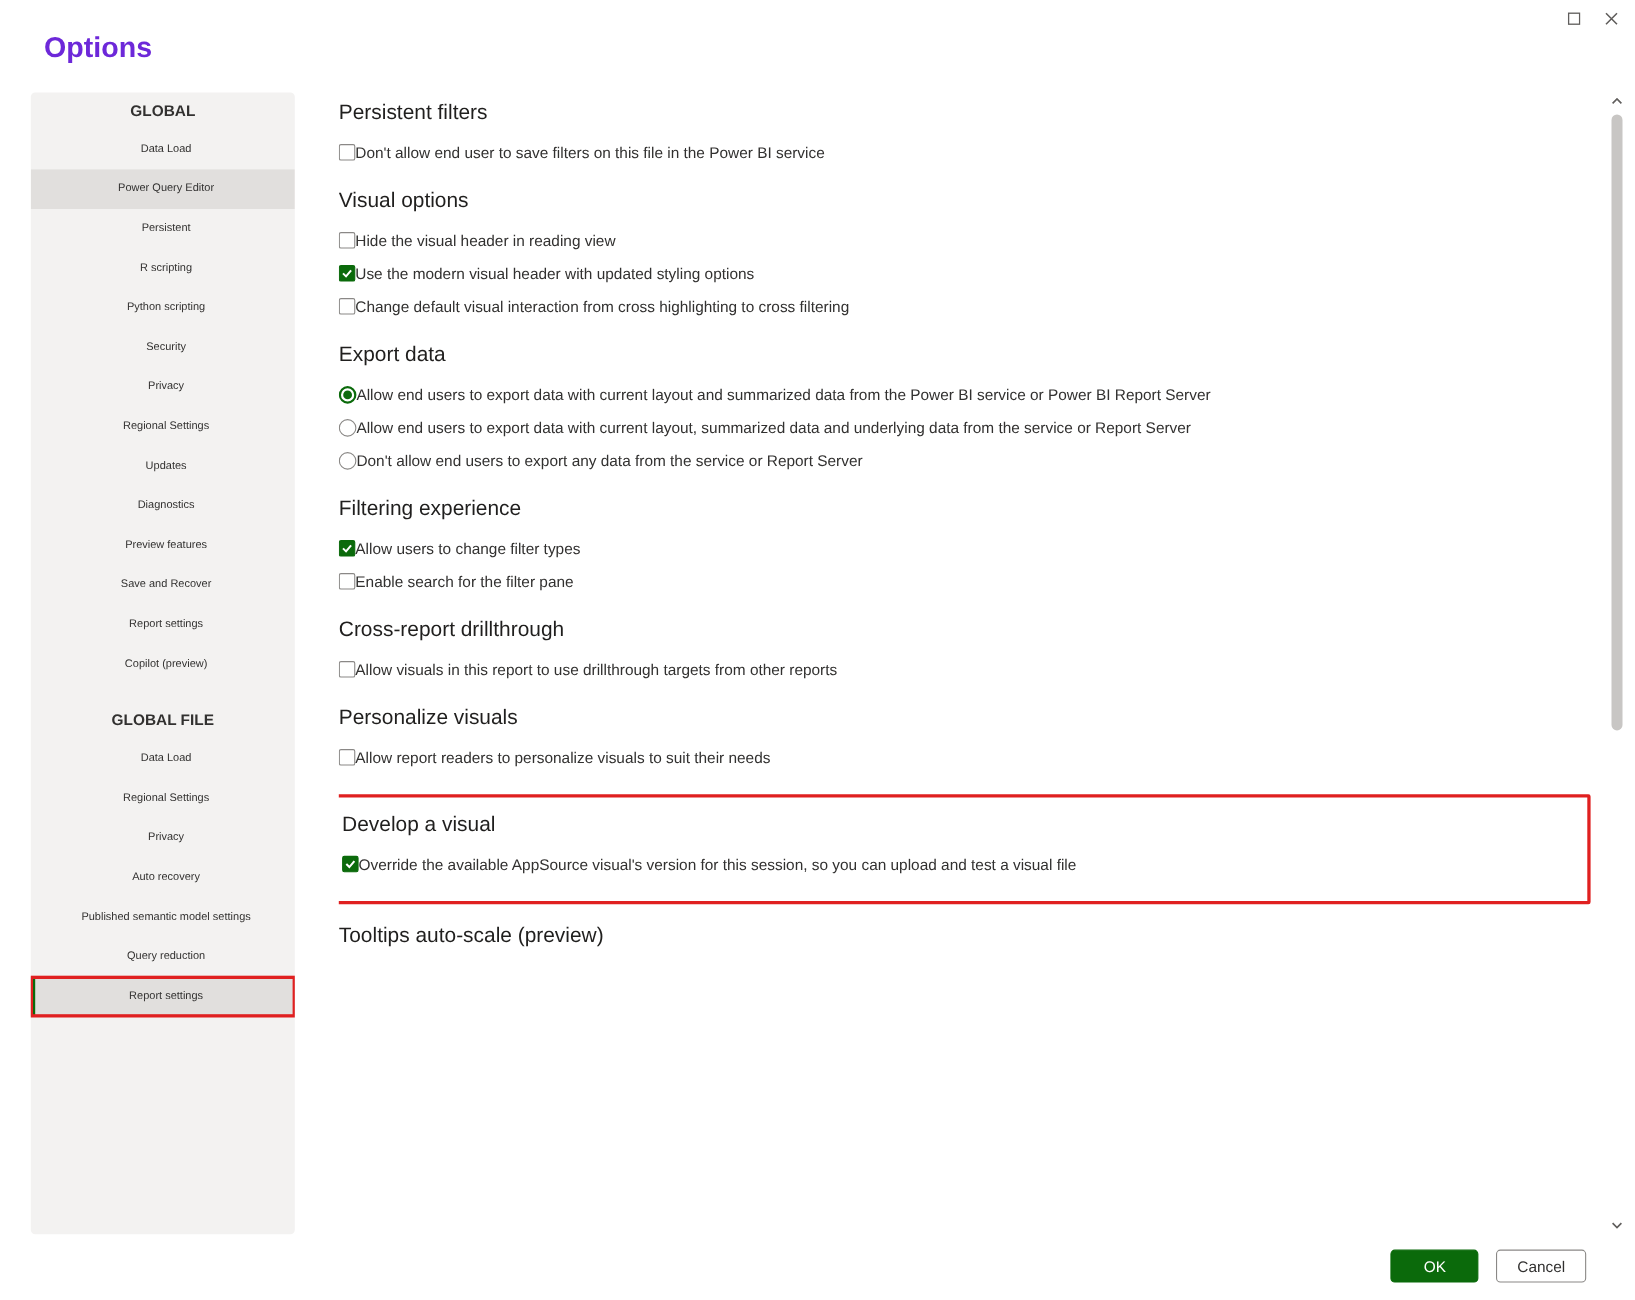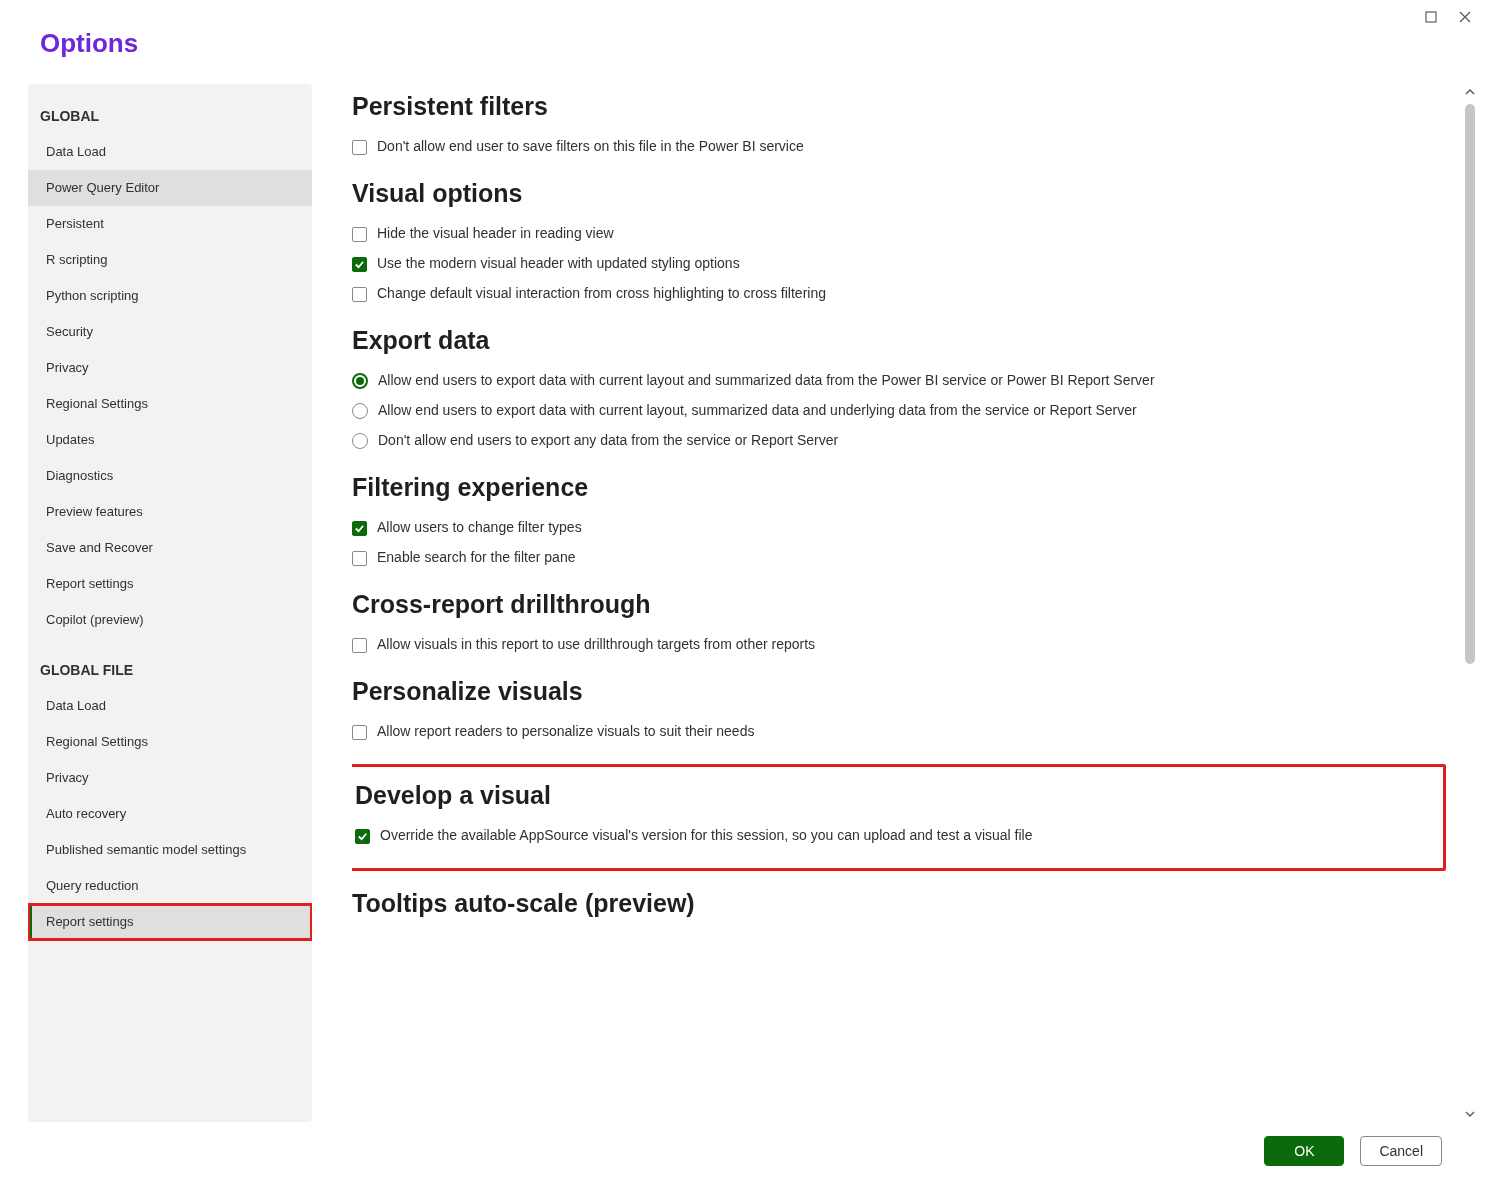--- a/index.html
+++ b/index.html
@@ -35,36 +35,36 @@
   }
   .body {
     display:flex;
     position:absolute;
     top: 84px;
     left: 28px;
     right: 0;
     bottom: 60px;
   }
   .sidebar {
-    width: 284px;
+    width: 240px;
     background: #f3f2f1;
     border-radius: 4px;
-    padding-top: 16px;
     padding-bottom: 16px;
     overflow-y:auto;
+    text-align:center;
   }
   .group-label {
     font-size: 14px;
     font-weight: 600;
     color: #323130;
     padding: 8px 12px 10px 12px;
   }
   .nav-item {
     padding: 8px 12px 8px 18px;
-    font-size: 13px;
+    font-size: 10px;
     color: #323130;
     cursor: pointer;
     line-height: 20px;
   }
   .nav-item.hover {
     background:#e1dfdd;
   }
   .nav-item.active {
     background:#e1dfdd;
     border-left: 4px solid #0b6a0b;
@@ -80,31 +80,30 @@
     padding: 8px 30px 10px 40px;
     overflow:hidden;
   }
   .scroll {
     position:absolute;
     top:0; left:40px; right:30px; bottom:0;
     overflow-y:auto;
     padding-right: 10px;
   }
   .section-title {
-    font-size: 25px;
-    font-weight: 700;
+    font-size: 19px;
+    font-weight: 400;
     color: #201f1e;
     margin-top: 18px;
     margin-bottom: 10px;
   }
   .section-title:first-child { margin-top: 8px; }
   .check-row, .radio-row {
     display:flex;
-    align-items:center;
-    gap: 10px;
+    align-items:flex-start;
     padding: 5px 0;
     cursor:pointer;
   }
   .check-box {
     width:15px; height:15px; border:1px solid #8a8886; border-radius:2px;
     flex-shrink:0; margin-top:2px;
     display:flex; align-items:center; justify-content:center;
   }
   .check-box.checked {
     background:#0b6a0b; border-color:#0b6a0b;

